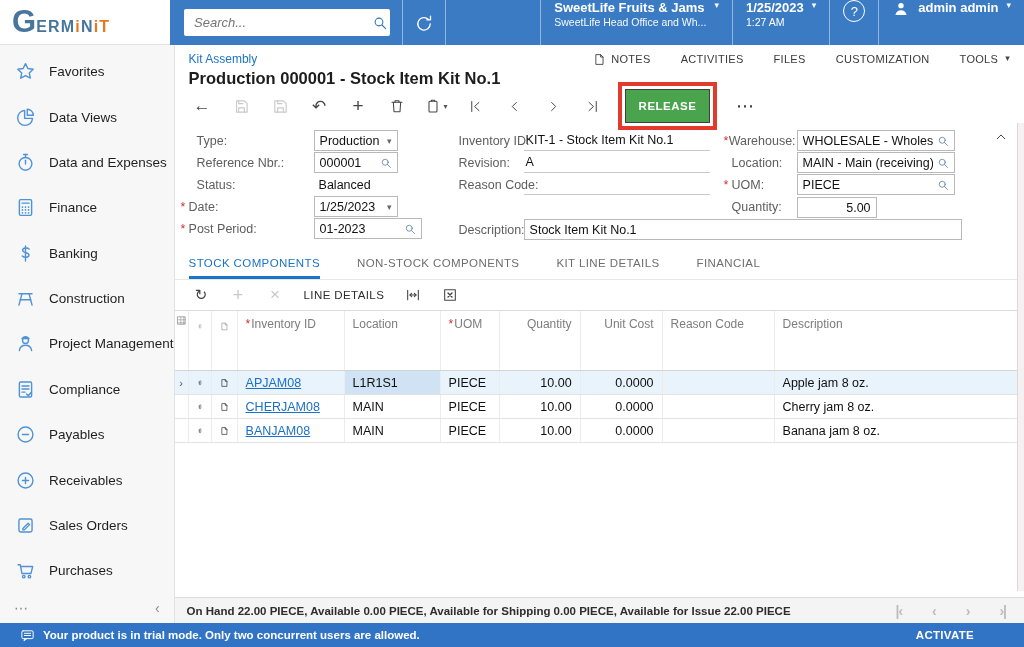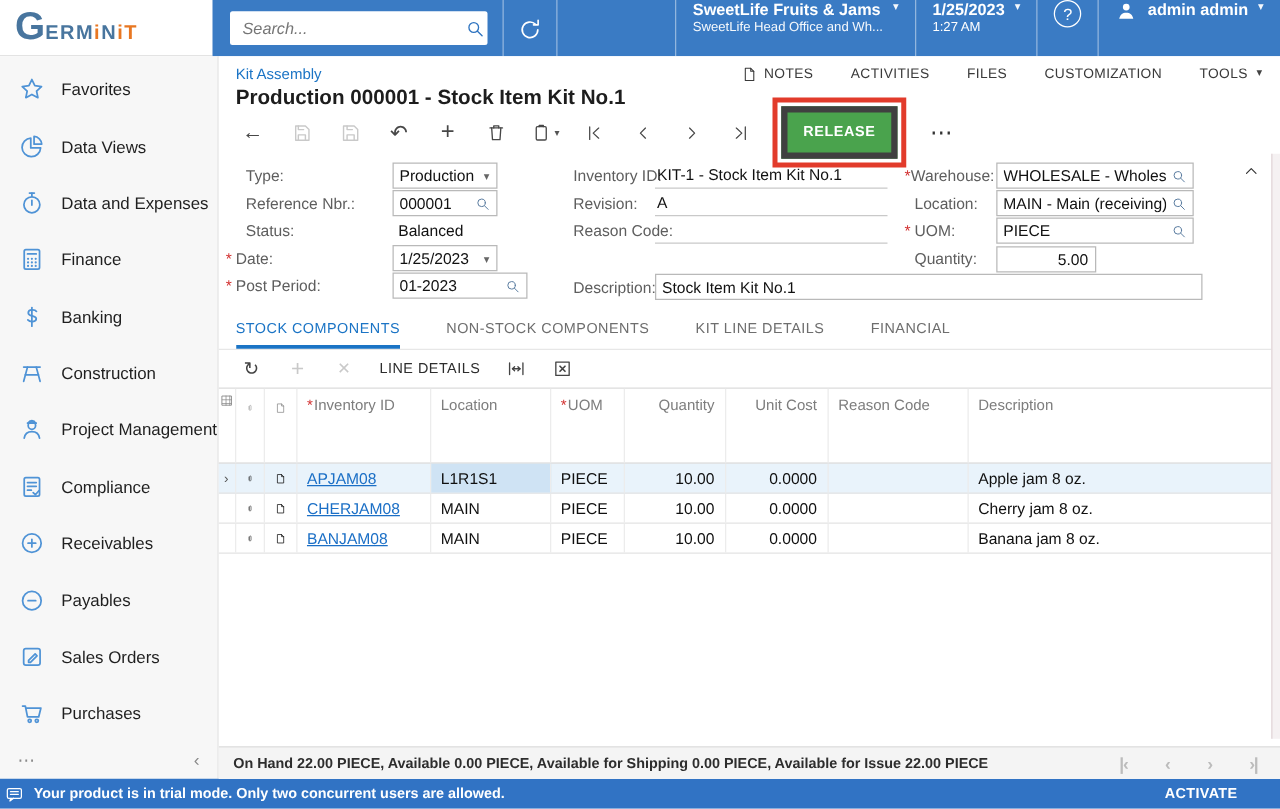--- a/index.html
+++ b/index.html
@@ -45,21 +45,21 @@
   .breadcrumb{color:#1b74c5;font-size:12px;cursor:pointer}
   .links{margin-left:auto;display:flex;gap:30px;align-items:center;font-size:11px;color:#3a3a3a;letter-spacing:.3px}
   .link-item{display:flex;gap:5px;align-items:flex-start;cursor:pointer;color:#3a3a3a}
   .title{font-size:16.5px;font-weight:bold;color:#1d1d1d;margin-top:3px;white-space:nowrap}
 
   .toolbar{height:36px;display:flex;align-items:center;padding:0 8px}
   .tb{width:39px;height:30px;display:flex;align-items:center;justify-content:center;font-size:17px;color:#474747;cursor:pointer}
   .tb.disabled{color:#c9c9c9;cursor:default}
   .tb .mini-caret{font-size:8px;margin-left:3px;color:#555}
   .release-callout{border:4px solid #e23b2b;padding:3px;background:#fff;margin:0 8px 0 6px}
-  .release-btn{background:#4aa34d;border:5px solid #404040;color:#fff;font-size:11.5px;font-weight:bold;letter-spacing:.5px;padding:10px 13px;font-family:"Liberation Sans",sans-serif;cursor:pointer}
+  .release-btn{background:#4aa34d;border:1px solid #404040;color:#fff;font-size:11.5px;font-weight:bold;letter-spacing:.5px;padding:10px 13px;font-family:"Liberation Sans",sans-serif;cursor:pointer}
 
   
   .form-area{position:relative;height:126px;font-size:12.5px}
   .fr{position:absolute;height:21px;display:flex;align-items:center;white-space:nowrap}
   .flabel{color:#5e5e5e}
   .req{color:#d22f2f;width:8px;display:inline-block}
   .box{border:1px solid #b9b9b9;background:#fff;height:21px;display:flex;align-items:center;padding:0 5px;color:#111;cursor:text}
   .box .cv{flex:1;white-space:nowrap;overflow:hidden}
   .sel-caret{color:#666;font-size:9px;margin-left:4px}
   .uline{border-bottom:1px solid #c9c9c9;height:21px;display:flex;align-items:center;padding:0 2px;color:#111;cursor:text}
@@ -101,21 +101,21 @@
   .rowicon{color:#7a7a7a}
   .hdricon{color:#8a8a8a}
   .ind-chevron{color:#555;font-size:11px}
   .grid-empty{flex:1}
   .gfooter{height:26px;background:#f4f4f4;border-top:1px solid #ddd;display:flex;align-items:center;padding:0 12px;font-size:11.5px;font-weight:bold;color:#2d2d2d}
   .pager{margin-left:auto;display:flex;gap:30px;color:#bcbcbc;font-size:14px;align-items:center;padding-right:6px}
   .pager span{cursor:default;letter-spacing:-1px}
   .scroll-strip{position:absolute;top:78px;right:0;width:7px;height:468px;background:#f5f1f2;border-left:1px solid #e2d5d7}
 
   
-  .trialbar{flex:0 0 24px;background:#3173c4;display:flex;align-items:center;color:#fff;padding:0 4px;font-size:11.5px;font-weight:bold}
+  .trialbar{flex:0 0 24px;background:#3173c4;display:flex;align-items:center;color:#fff;padding:0 20px;font-size:11.5px;font-weight:bold}
   .trial-msg{margin-left:8px}
   .activate{margin-left:auto;margin-right:30px;cursor:pointer;letter-spacing:.3px}
 </style>
 </head>
 <body>
 
 <div class="app">
 
   <div class="topbar">
     <div class="logo-box">
@@ -260,33 +260,33 @@
               <path d="M8 8h8M8 11.5h8M8 15h3.5"></path>
               <path d="M13.2 17.2l2 2 3.2-3.7"></path>
             </svg>
           </span>
         <span>Compliance</span>
       </div>
       <div class="side-item">
         <span class="sic">
             <svg class="ic" width="21" height="21" viewBox="0 0 24 24">
               <circle cx="12" cy="12" r="8.5"></circle>
+              <path d="M8.5 12h7"></path>
+            </svg>
+          </span>
+        <span>Payables</span>
+      </div>
+      <div class="side-item">
+        <span class="sic">
+            <svg class="ic" width="21" height="21" viewBox="0 0 24 24">
+              <circle cx="12" cy="12" r="8.5"></circle>
               <path d="M8.5 12h7M12 8.5v7"></path>
             </svg>
           </span>
         <span>Receivables</span>
-      </div>
-      <div class="side-item">
-        <span class="sic">
-            <svg class="ic" width="21" height="21" viewBox="0 0 24 24">
-              <circle cx="12" cy="12" r="8.5"></circle>
-              <path d="M8.5 12h7"></path>
-            </svg>
-          </span>
-        <span>Payables</span>
       </div>
       <div class="side-item">
         <span class="sic">
             <svg class="ic" width="21" height="21" viewBox="0 0 24 24">
               <rect x="4.5" y="4.5" width="15" height="15" rx="2"></rect>
               <path d="M9 15.3l6-6 1.7 1.7-6 6H9z"></path>
             </svg>
           </span>
         <span>Sales Orders</span>
       </div>

